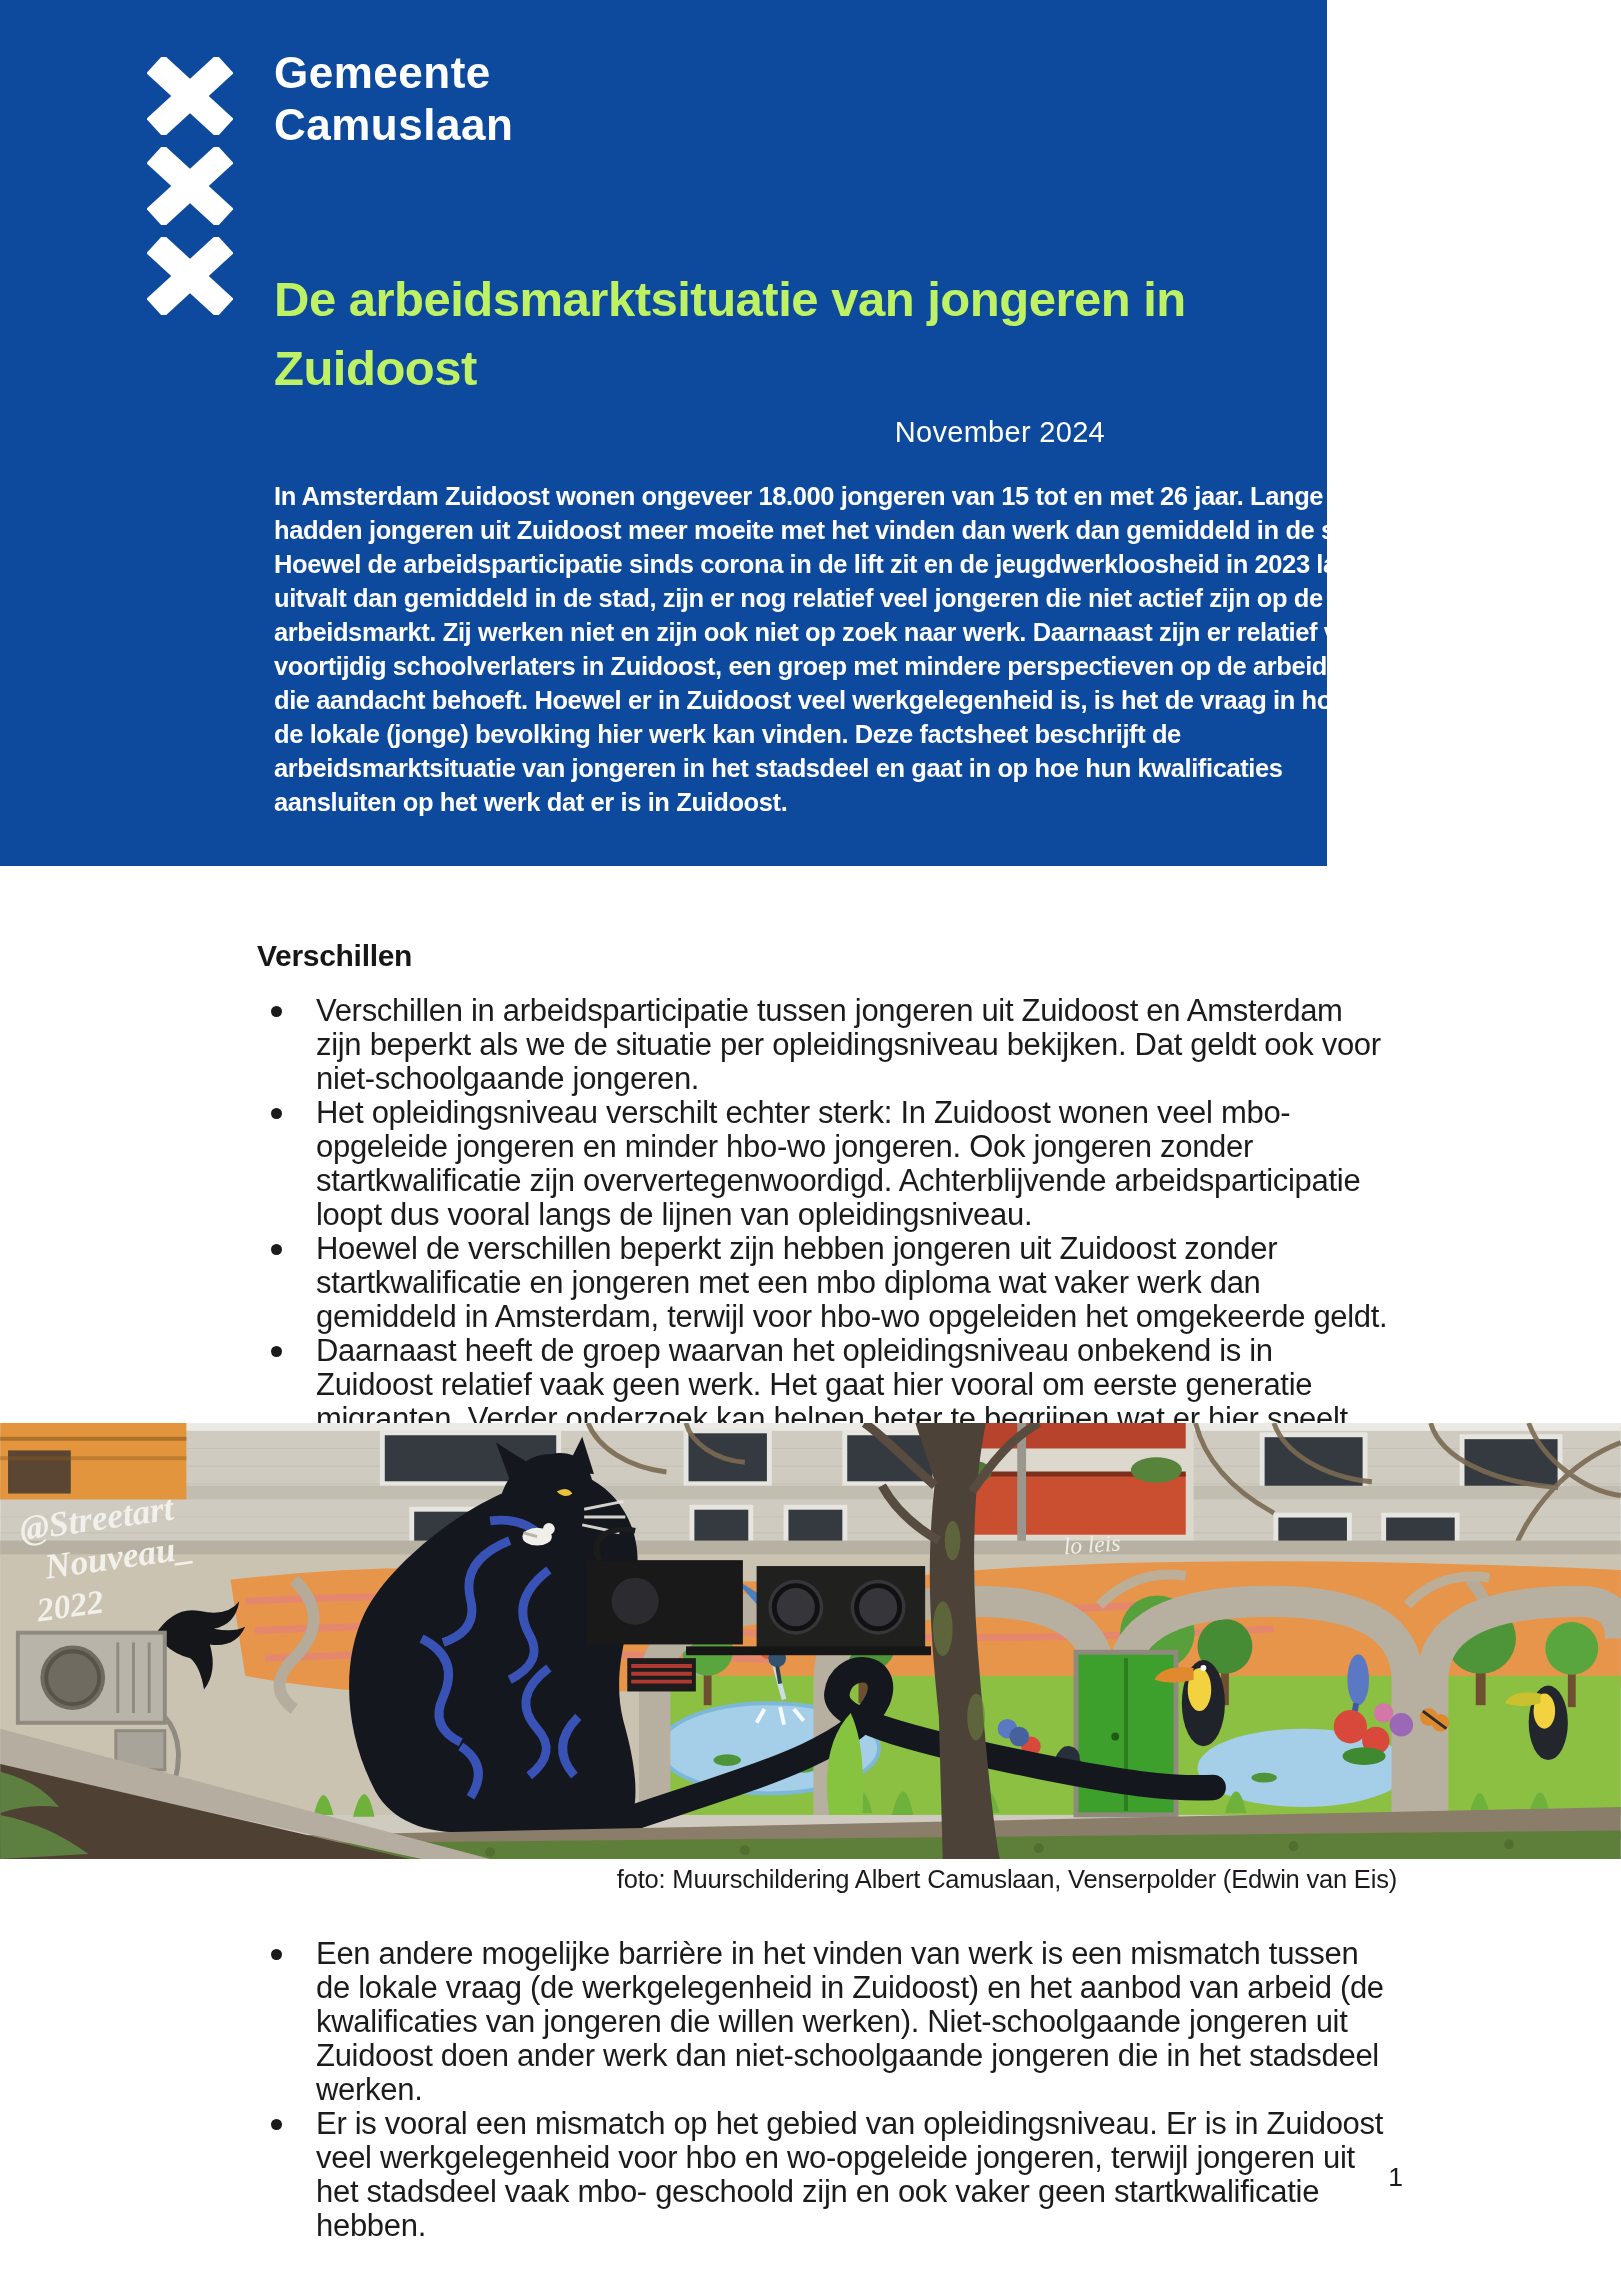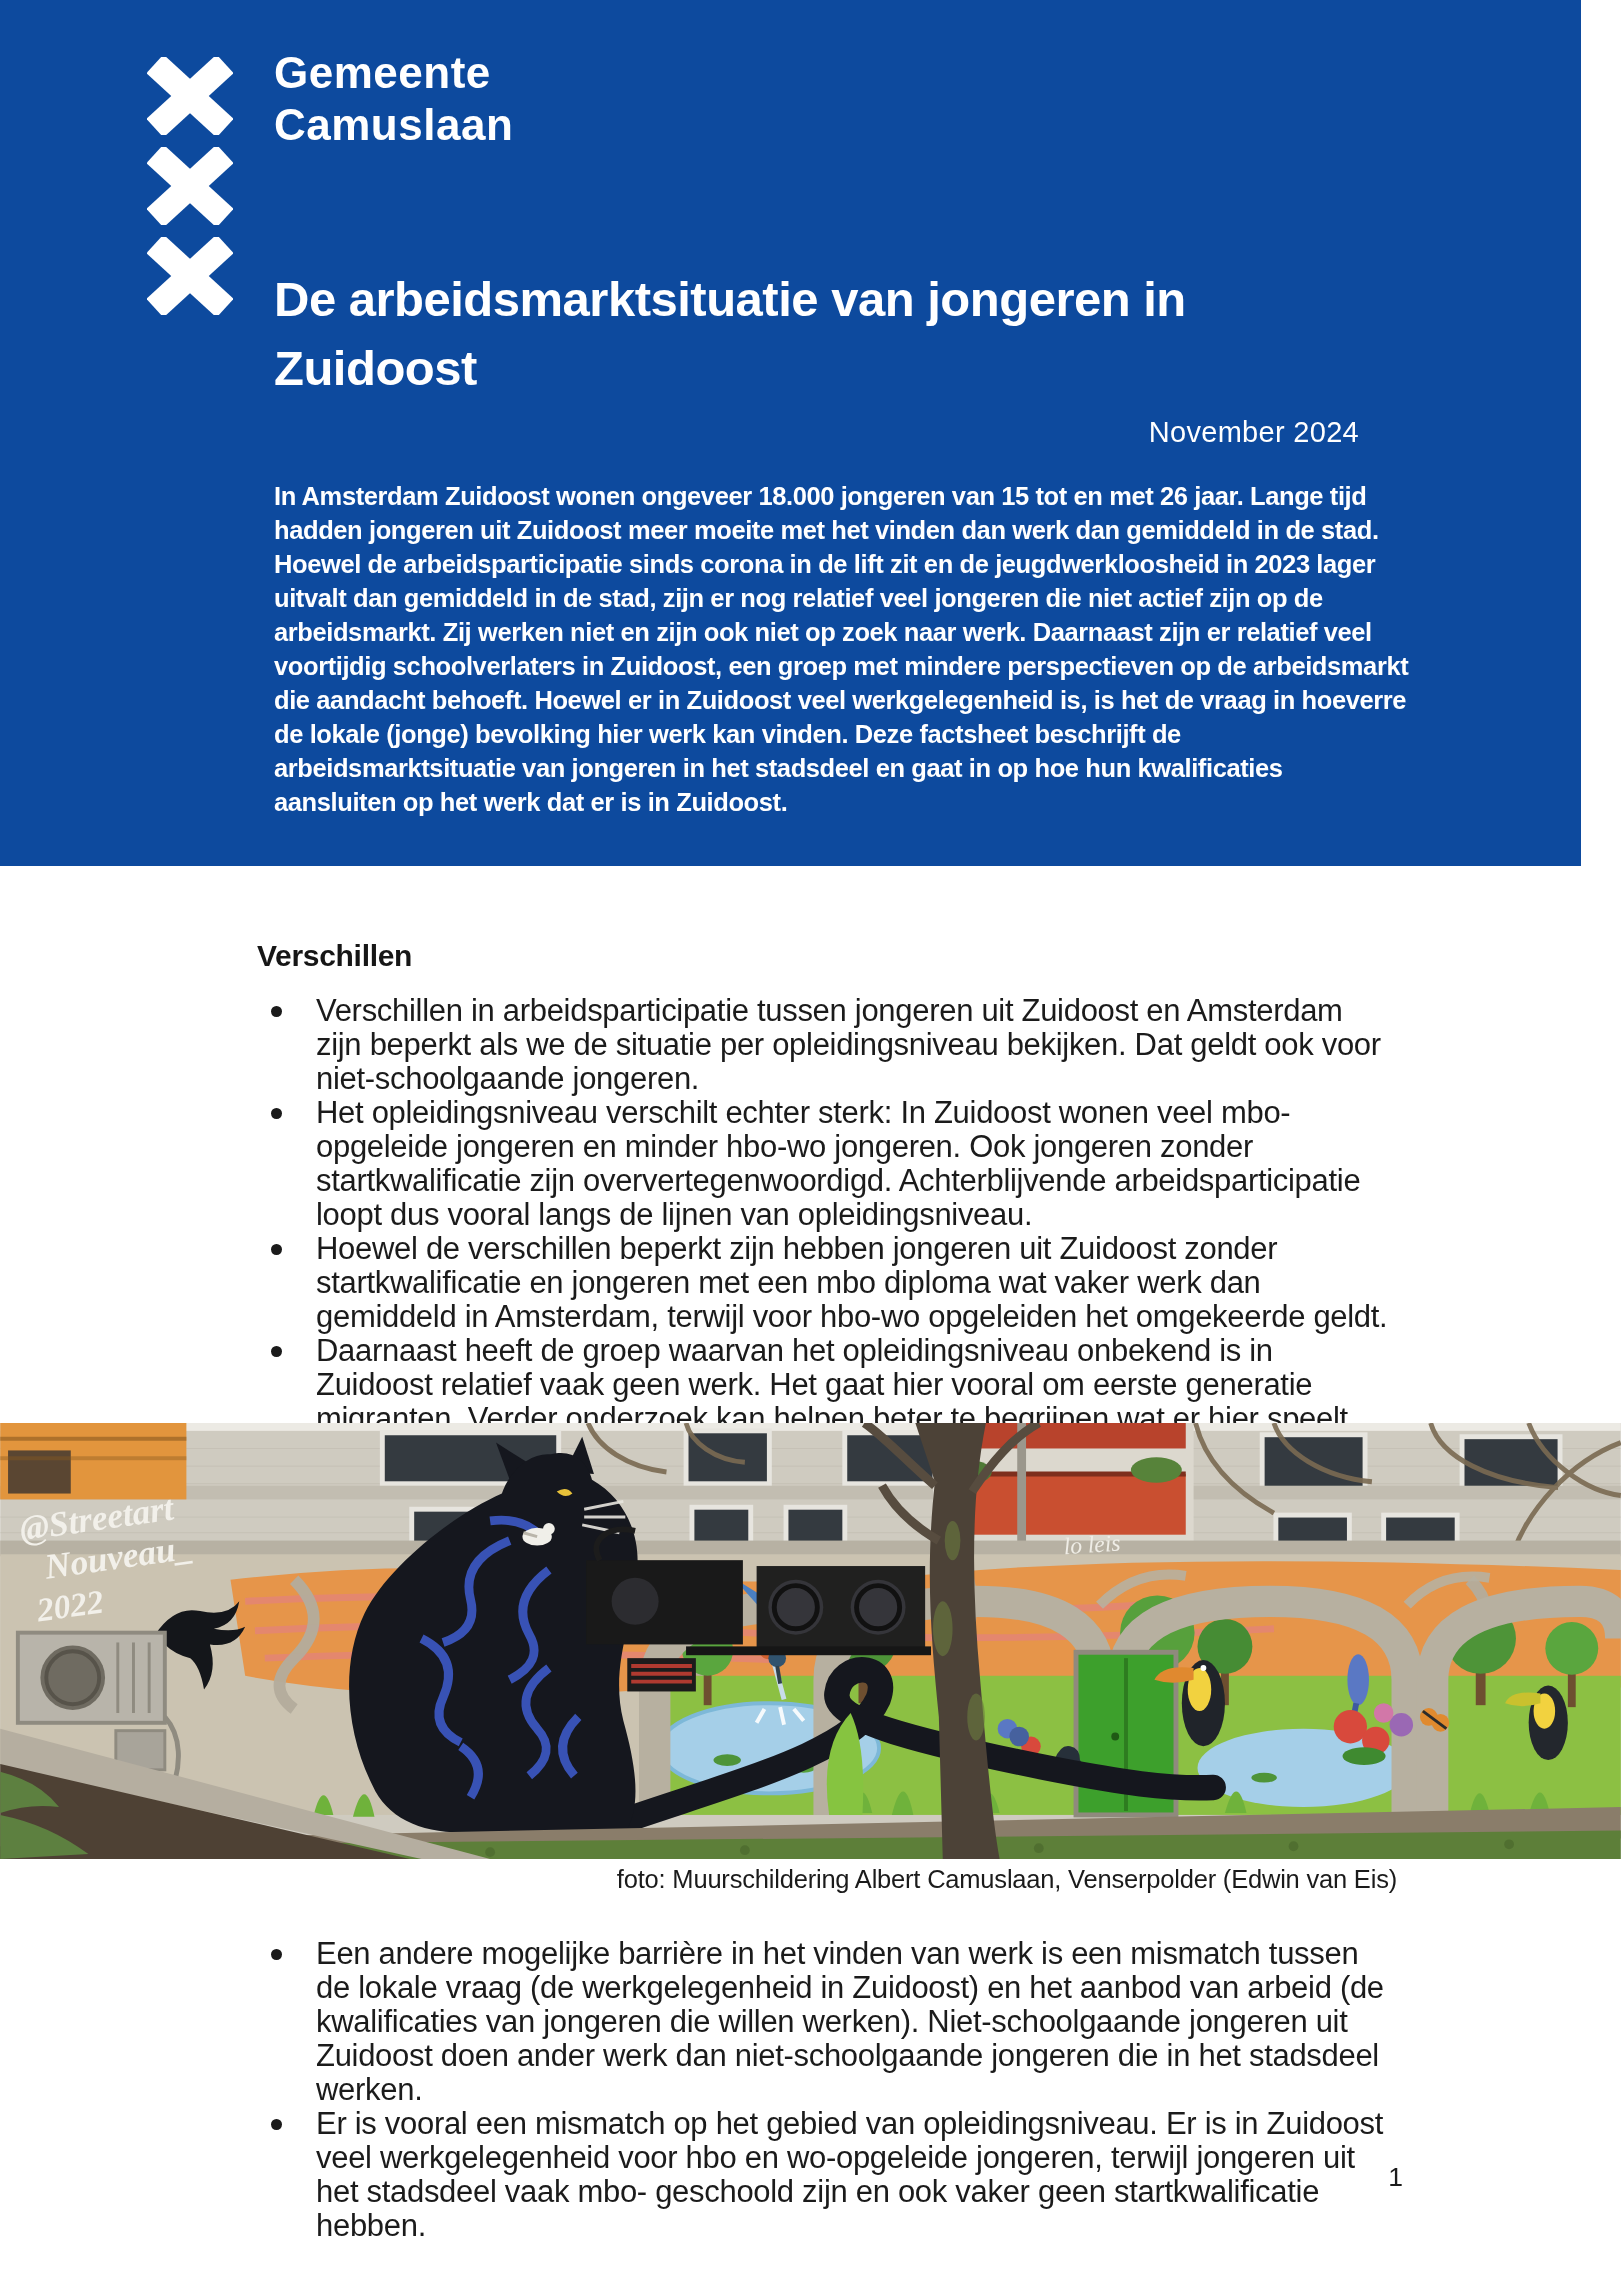--- a/index.html
+++ b/index.html
@@ -2,29 +2,29 @@
 <html style="--brand-blue: #0d4a9e;"><head>
 <meta charset="utf-8">
 <style>
   html,body{margin:0;padding:0;background:#888;}
   .page{
     position:relative;width:1621px;height:2293px;background:#ffffff;
     font-family:"Liberation Sans",sans-serif;color:#1b1b1b;overflow:hidden;
     margin:0 auto;
   }
   
-  .banner{position:absolute;left:0;top:0;width:1581px;height:866px;background:var(--brand-blue,#0d4a9e);}
+  .banner{position:absolute;left:0;top:0;width:1327px;height:866px;background:var(--brand-blue,#0d4a9e);}
   .logo{position:absolute;left:147px;top:57px;width:86px;}
   .logo svg{display:block;margin:0 0 11.8px 0;}
   .wordmark{
     position:absolute;left:274px;top:47px;color:#fff;font-weight:700;
     font-size:44px;line-height:52px;letter-spacing:0.5px;
   }
   .doc-title{
-    position:absolute;left:274px;top:265px;width:1000px;color:#ffffff;
+    position:absolute;left:274px;top:265px;width:1000px;color:#bef264;
     font-weight:700;font-size:49px;line-height:69px;letter-spacing:-0.5px;
   }
   .doc-date{
     position:absolute;right:222px;top:416px;color:#fff;font-size:29px;letter-spacing:0.3px;
   }
   .intro{
     position:absolute;left:274px;top:479px;width:1137px;color:#fff;
     font-weight:700;font-size:25.5px;line-height:34px;letter-spacing:-0.4px;
   }
   

